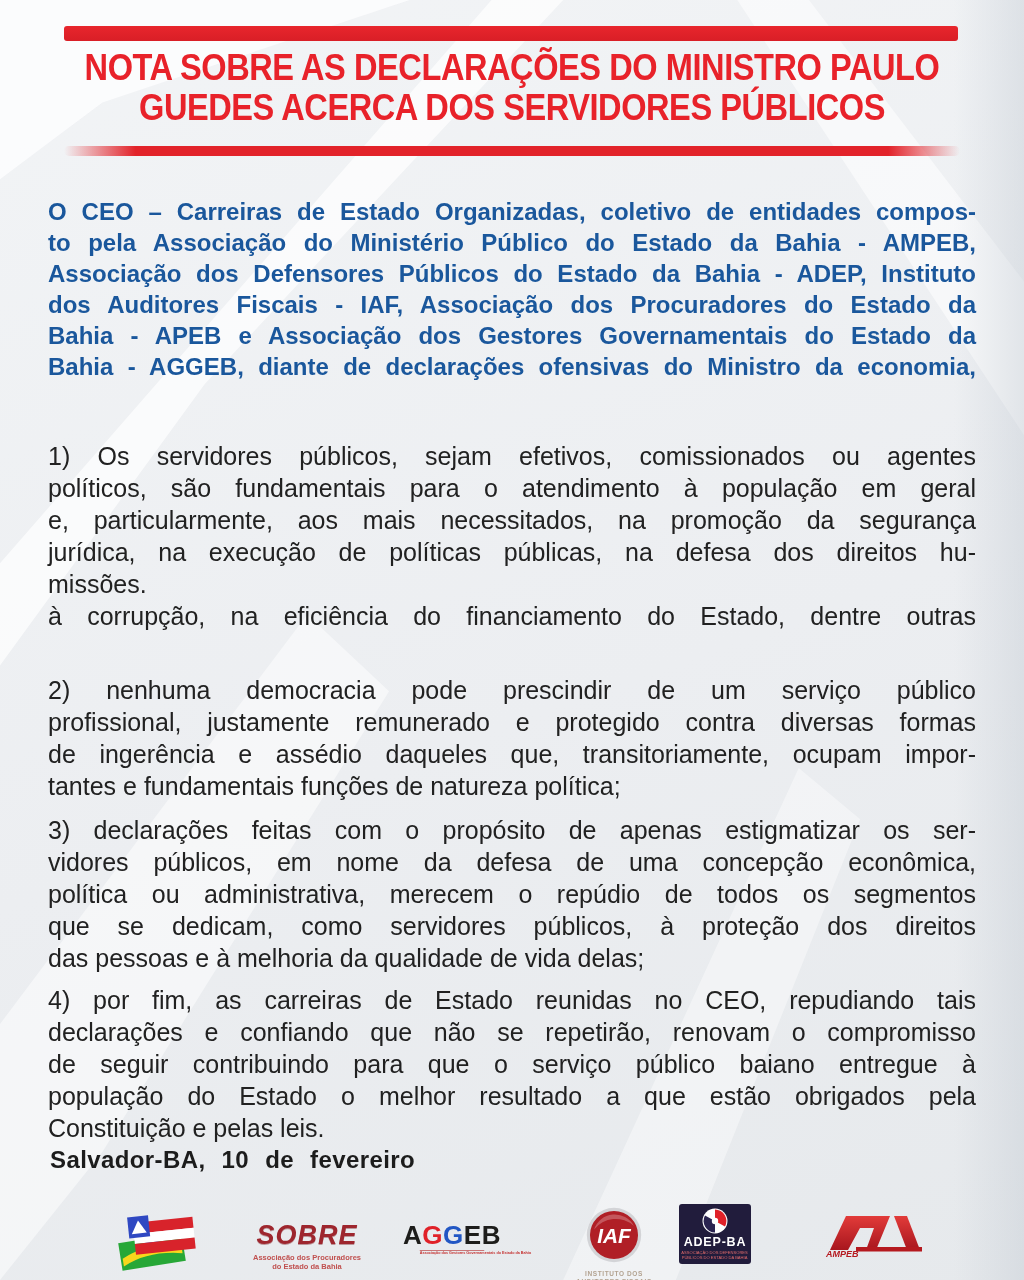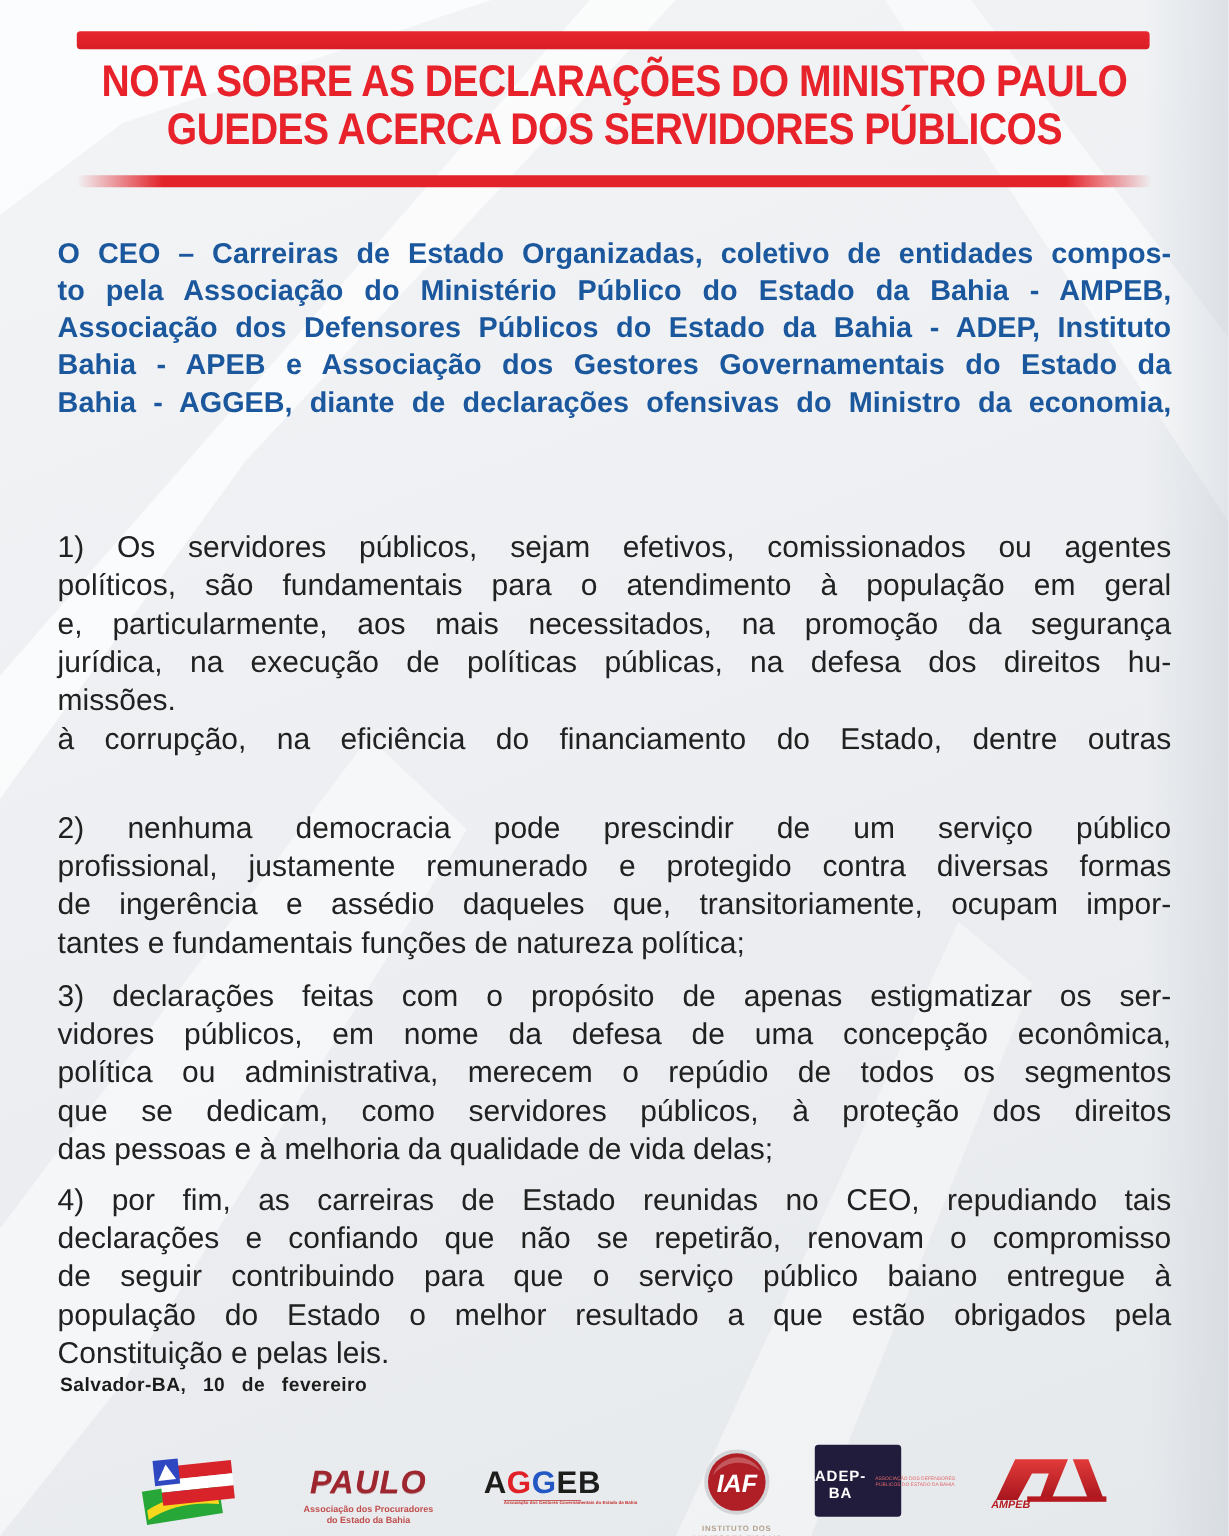--- a/index.html
+++ b/index.html
@@ -29,39 +29,39 @@
 
   .content{position:absolute;left:48px;top:0;width:928px;}
   .para{position:absolute;left:0;width:928px;}
   .para .line{text-align:justify;text-align-last:justify;white-space:normal;}
   .para .line.last{text-align-last:left;}
   .intro{top:196px;color:#1a579c;font-weight:bold;font-size:24px;line-height:31px;}
   .item{color:#212121;font-size:25px;line-height:32px;}
   .p1{top:440px;} .p2{top:674px;} .p3{top:814px;} .p4{top:984px;}
 
   .dateline{position:absolute;left:50px;top:1146px;color:#1c1c1c;font-weight:bold;
-            font-size:16px;letter-spacing:.4px;word-spacing:9px;}
+            font-size:24px;letter-spacing:.4px;word-spacing:9px;}
 
   
   .logo{position:absolute;text-align:center;}
   .cap .line{line-height:1.25;}
   .lg-flag{left:112px;top:1208px;width:86px;}
   .lg-apeb{left:253px;top:1220px;width:108px;}
   .apeb-word{font-size:27px;font-weight:bold;font-style:italic;color:#9e262e;
              letter-spacing:1px;text-shadow:0 1px 0 rgba(120,20,25,.4);}
   .apeb-cap{margin-top:2px;font-size:7.5px;color:#c0504f;font-weight:bold;}
   .lg-aggeb{left:400px;top:1222px;width:104px;}
   .aggeb-word{font-size:26px;font-weight:900;letter-spacing:.5px;line-height:26px;}
   .aggeb-cap{margin-top:2px;font-size:6px;color:#c4302f;font-weight:bold;white-space:nowrap;
              transform:scale(.62);transform-origin:50% 0;border-top:1px solid #b6302f;padding-top:1px;}
   .lg-iaf{left:572px;top:1206px;width:84px;}
   .iaf-cap{margin-top:2px;font-size:6.5px;font-weight:bold;color:#b3a391;letter-spacing:.6px;}
   .lg-adep{left:679px;top:1204px;width:72px;}
   .adep-tile{width:72px;height:60px;border-radius:3px;background:#211c3c;
-             display:flex;flex-direction:row;align-items:center;padding-top:4px;box-sizing:border-box;}
+             display:flex;flex-direction:column;align-items:center;padding-top:4px;box-sizing:border-box;}
   .adep-word{color:#ffffff;font-weight:bold;font-size:12.5px;letter-spacing:.8px;margin-top:1px;}
   .adep-cap{margin-top:1px;font-size:5px;color:#e06a6a;white-space:nowrap;transform:scale(.82);transform-origin:50% 0;}
   .lg-ampeb{left:816px;top:1210px;width:118px;text-align:center;}
 </style>
 </head>
 <body>
 
 <div class="page">
 
   <div class="ov o1"></div>
@@ -78,20 +78,21 @@
     <div class="tl">GUEDES ACERCA DOS SERVIDORES PÚBLICOS</div>
   </h1>
 
   <div class="title-rule"></div>
 
   <div class="content">
     <div class="para intro">
         <div class="line">O CEO – Carreiras de Estado Organizadas, coletivo de entidades compos-</div>
         <div class="line">to pela Associação do Ministério Público do Estado da Bahia - AMPEB,</div>
         <div class="line">Associação dos Defensores Públicos do Estado da Bahia - ADEP, Instituto</div>
+        <div class="line">dos Auditores Fiscais - IAF, Associação dos Procuradores do Estado da</div>
         <div class="line">Bahia - APEB e Associação dos Gestores Governamentais do Estado da</div>
         <div class="line">Bahia - AGGEB, diante de declarações ofensivas do Ministro da economia,</div>
       </div>
     <div class="para item p1">
         <div class="line">1) Os servidores públicos, sejam efetivos, comissionados ou agentes</div>
         <div class="line">políticos, são fundamentais para o atendimento à população em geral</div>
         <div class="line">e, particularmente, aos mais necessitados, na promoção da segurança</div>
         <div class="line">jurídica, na execução de políticas públicas, na defesa dos direitos hu-</div>
         <div class="line last">missões.</div>
         <div class="line">à corrupção, na eficiência do financiamento do Estado, dentre outras</div>
@@ -133,21 +134,21 @@
           <rect x="22" y="12" width="60" height="11" fill="#d8232b"></rect>
           <rect x="22" y="23" width="60" height="10" fill="#ffffff"></rect>
           <rect x="22" y="33" width="60" height="11" fill="#d8232b"></rect>
           <rect x="17" y="6" width="21" height="21" fill="#2f48c2"></rect>
           <polygon points="27.5,10 35,23 20,23" fill="#ffffff"></polygon>
         </g>
       </svg>
     </div>
 
     <div class="logo lg-apeb">
-      <div class="apeb-word">PAULO</div>
+      <div class="apeb-word">SOBRE</div>
       <div class="cap apeb-cap">
           <div class="line">Associação dos Procuradores</div>
           <div class="line last">do Estado da Bahia</div>
         </div>
     </div>
 
     <div class="logo lg-aggeb">
       <div class="aggeb-word"><span style="color: rgb(29, 29, 27);">A</span><span style="color: rgb(224, 33, 40);">G</span><span style="color: rgb(34, 87, 196);">G</span><span style="color: rgb(29, 29, 27);">E</span><span style="color: rgb(29, 29, 27);">B</span></div>
       <div class="cap aggeb-cap">
           <div class="line last">Associação dos Gestores Governamentais do Estado da Bahia</div>

